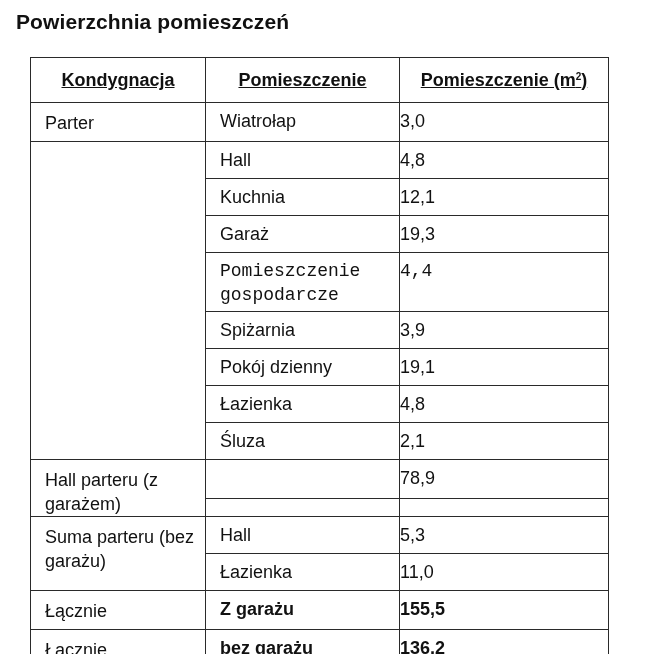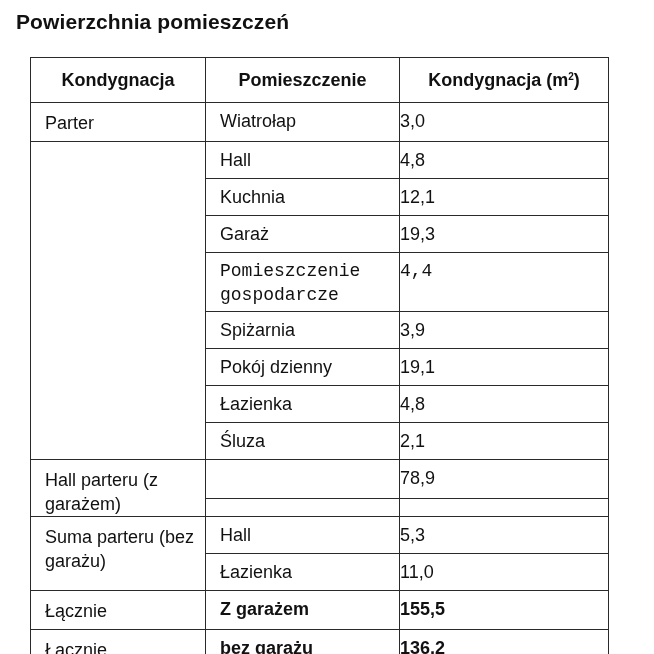--- a/index.html
+++ b/index.html
@@ -19,21 +19,21 @@
     table.grid td, table.grid th {
       border: 1.5px solid #2a2a2a;
       padding: 0 0 0 0;
       font-size: 18px;
       vertical-align: top;
       line-height: 24px;
     }
     col.c1 { width: 175px; }
     col.c2 { width: 194px; }
     col.c3 { width: 209px; }
-    th { font-weight: bold; height: 44px; vertical-align: middle !important; text-align: center; }
+    th { font-weight: bold; height: 44px; vertical-align: middle !important; text-align: center; text-decoration: underline; }
     td.k { font-weight: normal; padding-left: 14px !important; padding-top: 8px !important; }
     td.p { padding-left: 14px !important; padding-top: 6px !important; }
     td.v { text-align: left; padding-top: 6px !important; }
     td.bold { font-weight: bold; }
     sup { font-size: 10px; vertical-align: top; position: relative; top: -3px; }
     tr.r36 td { height: 30px; }
     tr.r58 td { height: 52px; font-family: Liberation Mono, monospace; }
     tr.r22 td { height: 16px; }
   </style>
 </head>
@@ -44,21 +44,21 @@
 <table class="grid">
   <colgroup>
       <col class="c1">
       <col class="c2">
       <col class="c3">
     </colgroup>
   <tbody>
       <tr>
     <th>Kondygnacja</th>
     <th>Pomieszczenie</th>
-    <th><span>Kondygnacja (m</span><sup>2</sup><span>)</span></th>
+    <th><span>Pomieszczenie (m</span><sup>2</sup><span>)</span></th>
   </tr>
 
   <tr class="r36">
     <td class="k">Parter</td>
     <td class="p">Wiatrołap</td>
     <td class="v">3,0</td>
   </tr>
   <tr class="r36">
     <td rowspan="8"></td>
     <td class="p">Hall</td>
@@ -108,21 +108,21 @@
     <td class="p">Hall</td>
     <td class="v">5,3</td>
   </tr>
   <tr class="r36">
     <td class="p">Łazienka</td>
     <td class="v">11,0</td>
   </tr>
 
   <tr class="r36">
     <td class="k">Łącznie</td>
-    <td class="p bold">Z garażem</td>
+    <td class="p bold">Z garażu</td>
     <td class="v bold">155,5</td>
   </tr>
   <tr class="r36">
     <td class="k">Łącznie</td>
     <td class="p bold">bez garażu</td>
     <td class="v bold">136,2</td>
   </tr>
 </tbody>
   </table>
 

